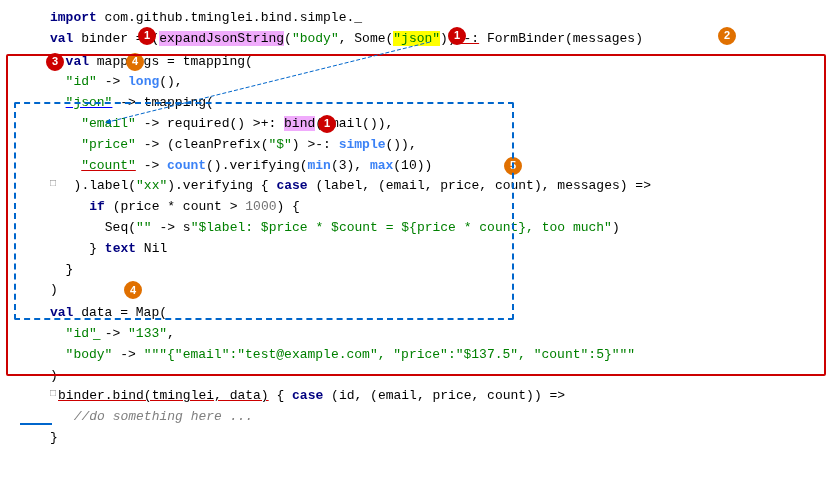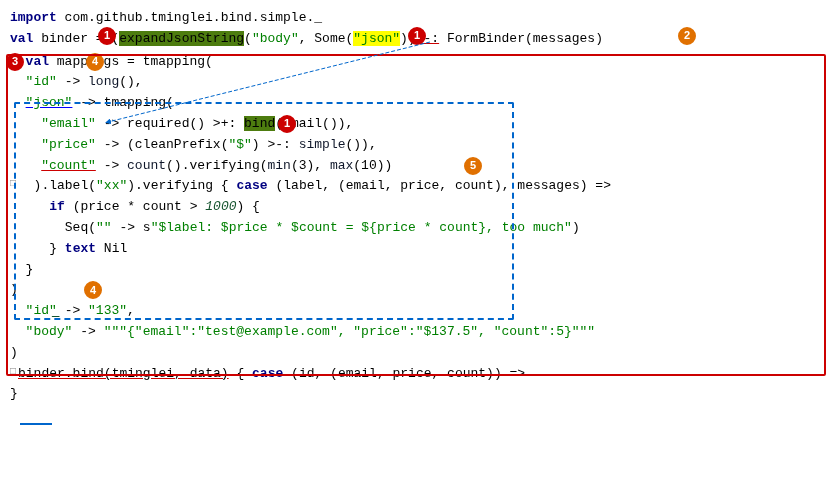--- a/index.html
+++ b/index.html
@@ -33,24 +33,24 @@
       cursor: pointer;
       margin-right: 2px;
       font-size: 10px;
     }
 
     
     .kw { color: #000080; font-weight: bold; } 
     .str { color: #008000; } 
     .method { color: #000000; }
     .comment { color: #808080; font-style: italic; }
-    .highlight-blue { background: #4d7c0f; }
+    .highlight-blue { background: #f0abfc; }
     .highlight-yellow { background: #ffff00; }
-    .orange-lit { color: #14532d; font-style: italic; }
-    .type-color { color: #0f172a; }
+    .orange-lit { color: #737373; }
+    .type-color { color: #3b82f6; font-weight: bold; }
     .plain { color: #000; }
 
     
     .badge {
       display: inline-flex;
       align-items: center;
       justify-content: center;
       width: 18px;
       height: 18px;
       border-radius: 50%;
@@ -87,21 +87,21 @@
       background: #cc0000;
       color: white;
       border-radius: 50%;
       display: flex; align-items: center; justify-content: center;
       font-size: 12px; font-weight: bold; font-family: Arial, sans-serif;
     }
   </style>
 </head>
 <body>
 
-<div style="position:relative; width:836px; height:503px; overflow:hidden; background:#fff;">
+<div style="position:relative; width:836px; height:503px; overflow:hidden; background:#fff;padding-left:40px;">
 
   <div class="corner-badges">
     <div class="corner-badge-2">2</div>
     <div class="corner-badge-3">3</div>
   </div>
 
   <div class="code-area" style="position:relative;">
 
     <div class="line">
       <span class="plain"><span class="kw">import</span> com.github.tminglei.bind.simple._</span>
@@ -167,38 +167,45 @@
 
     <div class="line">
       <span class="plain">  }</span>
     </div>
 
     <div class="line" style="position:relative;">
       <span style="position:absolute; top:1px; left:74px;" class="badge badge-orange">4</span>
       <span class="plain">)</span>
     </div>
 
+    <div class="line" style="margin-top:2px;">
+      <span class="plain"><span class="kw">val</span> data = Map(</span>
+    </div>
 
     <div class="line">
       <span class="plain">  <span class="str">"id"</span><span class="orange-lit underline-blue">̲</span> -&gt; <span class="str">"133"</span>,</span>
     </div>
 
     <div class="line">
       <span class="plain">  <span class="str">"body"</span> -&gt; <span class="str">"""{</span><span class="str">"email":"test@example.com", "price":"$137.5", "count":5}"""</span></span>
     </div>
 
     <div class="line">
       <span class="plain">)</span>
     </div>
 
     <div class="line">
       <span class="fold-icon">□</span>
       <span class="plain"><span class="underline-red">binder.bind(tminglei, data)</span> { <span class="kw">case</span> (id, (email, price, count)) =&gt;</span>
     </div>
 
+    <div class="line">
+      <span class="fold-icon" style="visibility:hidden;">□</span>
+      <span class="plain">  <span class="comment">//do something here ...</span></span>
+    </div>
 
     <div class="line">
       <span class="plain">}</span>
     </div>
 
   </div>
 
   <div style="position:absolute; top:54px; left:6px; width:820px; height:322px; border:2px solid #cc0000; pointer-events:none; border-radius:2px;"></div>
 
   <div style="position:absolute; top:102px; left:14px; width:500px; height:218px; border:2px dashed #0066cc; pointer-events:none; border-radius:2px;"></div>

